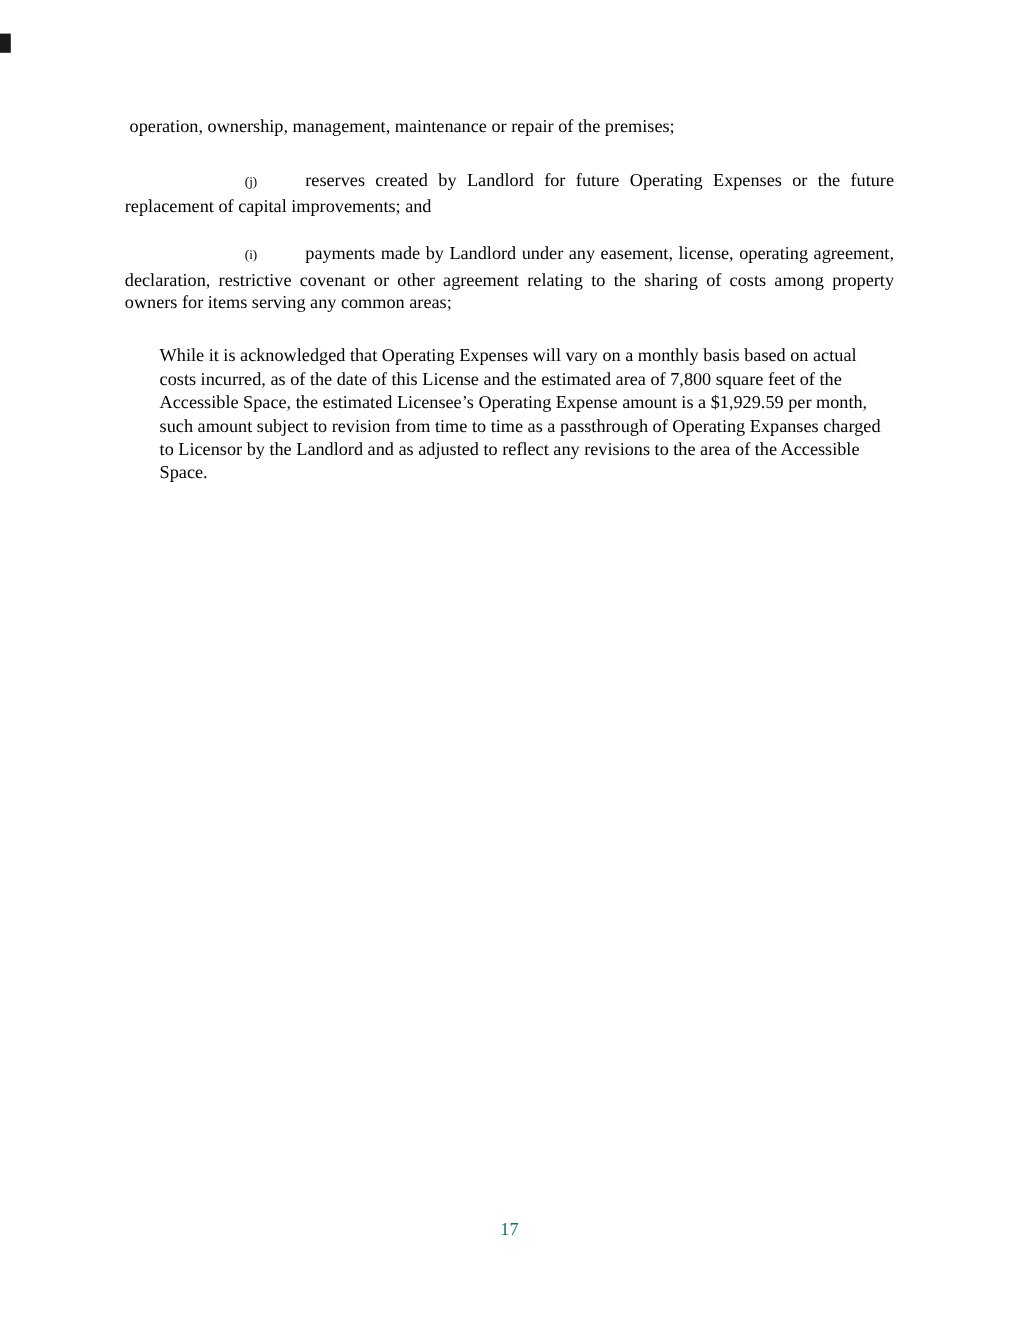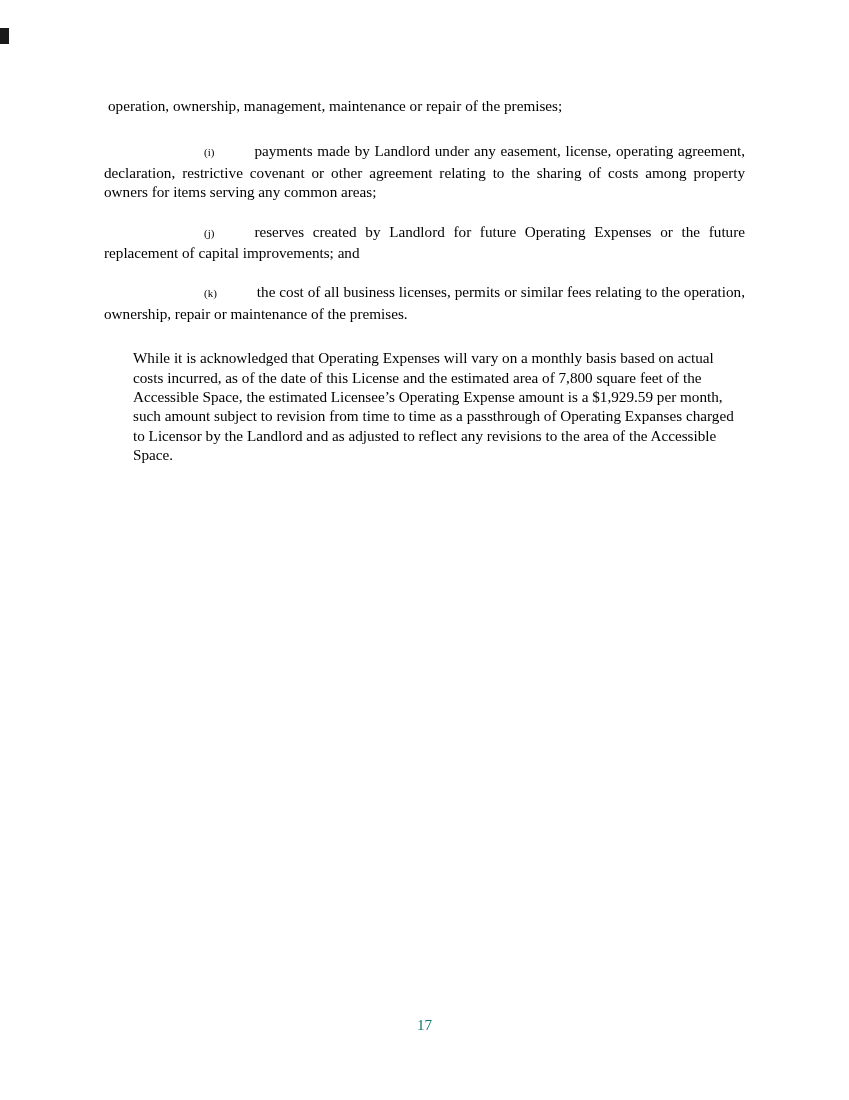--- a/index.html
+++ b/index.html
@@ -74,25 +74,24 @@
 <body>
 
 <div class="page">
 
   <div class="scan-artifact"></div>
 
   <div class="content">
 
     <p class="para cont">operation, ownership, management, maintenance or repair of the premises;</p>
 
+    <p class="para item"><span class="tab t1"></span><span class="item-label">(j)</span><span class="tab t2"></span><span class="item-text">reserves created by Landlord for future Operating Expenses or the future replacement of capital improvements; and</span></p>
+
     <p class="para item"><span class="tab t1"></span><span class="item-label">(i)</span><span class="tab t2"></span><span class="item-text">payments made by Landlord under any easement, license, operating agreement, declaration, restrictive covenant or other agreement relating to the sharing of costs among property owners for items serving any common areas;</span></p>
 
-    <p class="para item"><span class="tab t1"></span><span class="item-label">(j)</span><span class="tab t2"></span><span class="item-text">reserves created by Landlord for future Operating Expenses or the future replacement of capital improvements; and</span></p>
-
-    <p class="para item"><span class="tab t1"></span><span class="item-label">(k)</span><span class="tab t2"></span><span class="item-text">the cost of all business licenses, permits or similar fees relating to the operation, ownership, repair or maintenance of the premises.</span></p>
 
     <p class="para closing">While it is acknowledged that Operating Expenses will vary on a monthly basis based on actual costs incurred, as of the date of this License and the estimated area of 7,800 square feet of the Accessible Space, the estimated Licensee’s Operating Expense amount is a $1,929.59 per month, such amount subject to revision from time to time as a passthrough of Operating Expanses charged to Licensor by the Landlord and as adjusted to reflect any revisions to the area of the Accessible Space.</p>
 
   </div>
 
   <div class="page-number">17</div>
 
 </div>
 
 </body></html>

